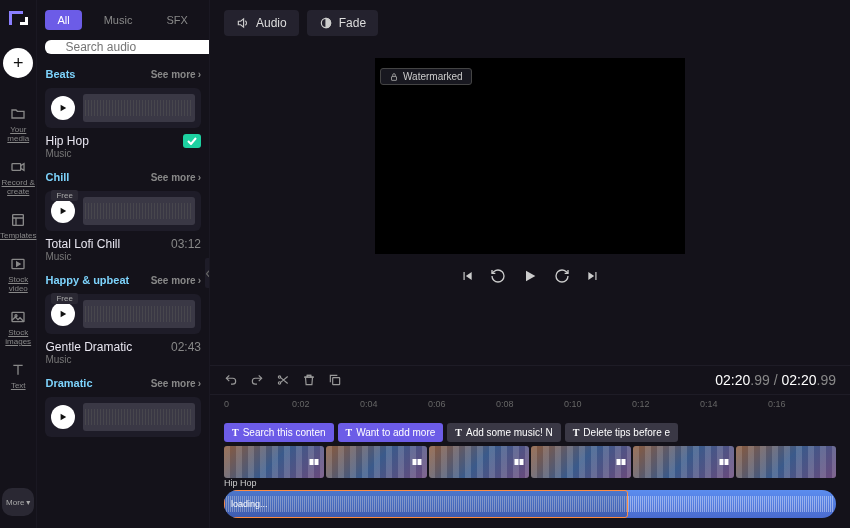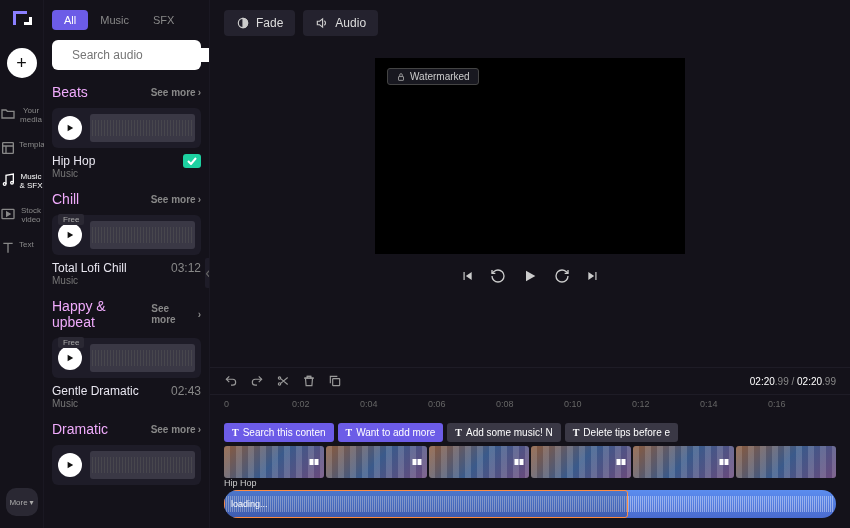--- a/index.html
+++ b/index.html
@@ -1,58 +1,58 @@
 <!DOCTYPE html>
 <html><head>
 <meta charset="utf-8">
 <style>
 * { box-sizing: border-box; margin: 0; padding: 0; font-family: -apple-system, BlinkMacSystemFont, 'Segoe UI', sans-serif; }
 html, body { width: 850px; height: 528px; background: #14121a; color: #c9c7d0; overflow: hidden; }
 .app { display: flex; height: 100%; }
 .rail { width: 44px; background: #14121a; display: flex; flex-direction: column; align-items: center; padding-top: 8px; border-right: 1px solid #1a1822; }
 .logo { width: 24px; height: 24px; margin-bottom: 16px; }
 .add-btn { width: 30px; height: 30px; border-radius: 50%; background: #fff; color: #111; display: flex; align-items: center; justify-content: center; font-size: 18px; margin-bottom: 20px; cursor: pointer; }
-.rail-item { display: flex; flex-direction: row; gap: 3px; padding: 8px 0; cursor: pointer; width: 100%; font-size: 8px; color: #888; text-align: center; }
+.rail-item { display: flex; flex-direction: column; align-items: center; gap: 3px; padding: 8px 0; cursor: pointer; width: 100%; font-size: 8px; color: #888; text-align: center; text-decoration: underline; }
 .rail-item.active { color: #fff; }
 .rail-item .ri-icon { width: 16px; height: 16px; display: flex; align-items: center; justify-content: center; }
 .more-btn { margin-top: auto; margin-bottom: 12px; width: 32px; height: 28px; border-radius: 10px; background: #2a2833; font-size: 8px; display: flex; align-items: center; justify-content: center; color: #aaa; cursor: pointer; }
 .sidebar { width: 204px; background: #14121a; padding: 10px 8px; overflow-y: auto; border-right: 1px solid #1a1822; position: relative; }
 .sidebar::-webkit-scrollbar { width: 6px; }
 .sidebar::-webkit-scrollbar-thumb { background: #333; border-radius: 3px; }
-.tabs { display: flex; gap: 0; margin-bottom: 10px; }
+.tabs { display: flex; gap: 10px; margin-bottom: 10px; }
 .tab { padding: 4px 12px; border-radius: 4px; font-size: 11px; color: #888; cursor: pointer; }
 .tab.active { background: #6c5ce7; color: #fff; }
-.search-wrap { background: #fff; border-radius: 6px; padding: 8px 12px; display: flex; align-items: center; gap: 8px; margin-bottom: 14px; }
+.search-wrap { background: #fff; border-radius: 6px; padding: 0 12px; display: flex; align-items: center; gap: 8px; margin-bottom: 14px; }
 .search-wrap input { border: none; outline: none; font-size: 12px; flex: 1; }
 .cat-header { display: flex; justify-content: space-between; align-items: center; margin: 12px 0 8px; }
-.cat-title { font-size: 14px; font-weight: 400; color: #f0abfc; }
+.cat-title { font-size: 11px; font-weight: 700; color: #7dd3fc; }
 .see-more { font-size: 10px; color: #888; cursor: pointer; display: flex; align-items: center; gap: 2px; font-weight: bold; }
 .audio-item { margin-bottom: 10px; }
 .audio-preview { display: flex; align-items: center; gap: 8px; background: #1e1c28; border-radius: 6px; padding: 6px; margin-bottom: 6px; position: relative; }
 .play-circle { width: 24px; height: 24px; border-radius: 50%; background: #fff; display: flex; align-items: center; justify-content: center; cursor: pointer; flex-shrink: 0; }
 .play-circle svg { width: 8px; height: 8px; }
 .waveform { flex: 1; height: 28px; background: linear-gradient(90deg, #3a3845 0, #3a3845 100%); border-radius: 3px; position: relative; overflow: hidden; }
 .waveform::before { content: ""; position: absolute; inset: 6px 2px; background: repeating-linear-gradient(90deg, #555 0 1px, transparent 1px 3px); opacity: .5; }
 .free-badge { position: absolute; top: -1px; left: 6px; background: #2a2833; color: #aaa; font-size: 8px; padding: 1px 5px; border-radius: 2px; }
 .audio-meta { display: flex; justify-content: space-between; align-items: flex-start; }
 .audio-name { font-size: 12px; color: #e8e6f0; }
 .audio-type { font-size: 10px; color: #777; }
 .audio-dur { font-size: 12px; color: #888; }
 .check-badge { width: 18px; height: 14px; background: #1dd1a1; border-radius: 3px; display: flex; align-items: center; justify-content: center; color: #fff; }
 .main { flex: 1; display: flex; flex-direction: column; }
 .toolbar-top { display: flex; gap: 8px; padding: 10px 14px; }
 .tool-btn { background: #24222e; color: #ddd; font-size: 12px; padding: 6px 12px; border-radius: 4px; display: flex; align-items: center; gap: 6px; cursor: pointer; }
 .preview-area { flex: 1; display: flex; flex-direction: column; align-items: center; padding: 12px 20px 8px; }
 .video-preview { width: 310px; height: 196px; background: #000; position: relative; }
-.watermark-badge { position: absolute; top: 10px; left: 12px; background: rgba(30,30,40,.8); border: 1px solid #444; border-radius: 3px; font-size: 10px; padding: 2px 8px; display: flex; align-items: center; gap: 4px; color: #ccc; }
+.watermark-badge { position: absolute; top: 10px; left: 5px; background: rgba(30,30,40,.8); border: 1px solid #444; border-radius: 3px; font-size: 10px; padding: 2px 8px; display: flex; align-items: center; gap: 4px; color: #ccc; }
 .player-controls { display: flex; gap: 16px; align-items: center; margin-top: 14px; }
 .player-controls .pc-btn { cursor: pointer; color: #ddd; display: flex; align-items: center; justify-content: center; }
 .timeline-bar { display: flex; align-items: center; padding: 6px 14px; gap: 12px; border-top: 1px solid #1e1c26; }
 .tl-icon { cursor: pointer; color: #999; display: flex; }
-.time-display { margin-left: auto; font-size: 10px; color: #888; }
+.time-display { margin-left: auto; font-size: 14px; color: #888; }
 .time-display .cur { color: #fff; }
 .ruler { display: flex; padding: 4px 14px 8px; gap: 0; font-size: 9px; color: #666; border-top: 1px solid #1e1c26; }
 .ruler span { width: 68px; }
 .tracks { padding: 6px 14px 10px; }
 .text-chips { display: flex; gap: 4px; margin-bottom: 4px; }
 .chip { background: #6c5ce7; color: #fff; font-size: 10px; padding: 4px 8px; border-radius: 3px; display: flex; align-items: center; gap: 4px; cursor: pointer; white-space: nowrap; overflow: hidden; }
 .chip.grey { background: #3a3845; }
 .chip-t { font-family: Georgia, serif; font-weight: bold; }
 .video-track { display: flex; gap: 2px; margin-bottom: 4px; height: 32px; }
 .vclip { flex: 1; background: linear-gradient(135deg, #8b5a3c, #3a5a8b, #6b4a7c); border-radius: 3px; position: relative; display: flex; align-items: center; justify-content: flex-end; padding: 0 4px; overflow:hidden; }
@@ -83,44 +83,53 @@
         <span class="ri-icon">
           <svg width="16" height="16" viewBox="0 0 24 24" fill="none" stroke="#888" stroke-width="2">
             <path d="M3 6h6l2 2h10v10H3z"></path>
           </svg>
         </span>
         <span>Your media</span>
       </div>
     <div class="rail-item">
         <span class="ri-icon">
           <svg width="16" height="16" viewBox="0 0 24 24" fill="none" stroke="#888" stroke-width="2">
+            <rect x="3" y="7" width="13" height="10" rx="1"></rect>
+            <path d="M16 10l5-3v10l-5-3z"></path>
+          </svg>
+        </span>
+        <span>Record &amp; create</span>
+      </div>
+    <div class="rail-item">
+        <span class="ri-icon">
+          <svg width="16" height="16" viewBox="0 0 24 24" fill="none" stroke="#888" stroke-width="2">
             <rect x="4" y="4" width="16" height="16" rx="1"></rect>
             <path d="M4 9h16M9 9v11"></path>
           </svg>
         </span>
         <span>Templates</span>
       </div>
-    <div class="rail-item active">
-        <span class="ri-icon">
-          <svg width="16" height="16" viewBox="0 0 24 24" fill="none" stroke="#fff" stroke-width="2">
-            <path d="M9 18V5l11-2v13"></path>
-            <circle cx="7" cy="18" r="2"></circle>
-            <circle cx="18" cy="16" r="2"></circle>
-          </svg>
-        </span>
-        <span>Music &amp; SFX</span>
-      </div>
     <div class="rail-item">
         <span class="ri-icon">
           <svg width="16" height="16" viewBox="0 0 24 24" fill="none" stroke="#888" stroke-width="2">
             <rect x="3" y="5" width="18" height="14" rx="1"></rect>
             <path d="M10 9l5 3-5 3z" fill="#888"></path>
           </svg>
         </span>
         <span>Stock video</span>
+      </div>
+    <div class="rail-item">
+        <span class="ri-icon">
+          <svg width="16" height="16" viewBox="0 0 24 24" fill="none" stroke="#888" stroke-width="2">
+            <rect x="3" y="5" width="18" height="14" rx="1"></rect>
+            <circle cx="9" cy="10" r="1.5"></circle>
+            <path d="M3 17l5-5 4 4 3-3 6 6"></path>
+          </svg>
+        </span>
+        <span>Stock images</span>
       </div>
     <div class="rail-item">
         <span class="ri-icon">
           <svg width="16" height="16" viewBox="0 0 24 24" fill="none" stroke="#888" stroke-width="2">
             <path d="M5 5h14M12 5v14"></path>
           </svg>
         </span>
         <span>Text</span>
       </div>
     <div class="more-btn">
@@ -241,31 +250,31 @@
         <div class="waveform"></div>
       </div>
     </div>
     <div class="collapse-handle">‹</div>
   </div>
 
   <div class="main">
     <div class="toolbar-top">
       <div class="tool-btn">
           <svg width="14" height="14" viewBox="0 0 24 24" fill="none" stroke="#ccc" stroke-width="2">
+            <path d="M4 9v6h4l5 4V5L8 9H4z"></path>
+            <path d="M16 8a5 5 0 010 8"></path>
+          </svg>
+          <span>Audio</span>
+        </div>
+      <div class="tool-btn">
+          <svg width="14" height="14" viewBox="0 0 24 24" fill="none" stroke="#ccc" stroke-width="2">
             <circle cx="12" cy="12" r="8"></circle>
             <path d="M12 4a8 8 0 010 16z" fill="#ccc"></path>
           </svg>
           <span>Fade</span>
-        </div>
-      <div class="tool-btn">
-          <svg width="14" height="14" viewBox="0 0 24 24" fill="none" stroke="#ccc" stroke-width="2">
-            <path d="M4 9v6h4l5 4V5L8 9H4z"></path>
-            <path d="M16 8a5 5 0 010 8"></path>
-          </svg>
-          <span>Audio</span>
         </div>
     </div>
 
     <div class="preview-area">
       <div class="video-preview">
         <div class="watermark-badge">
           <svg width="10" height="10" viewBox="0 0 24 24" fill="none" stroke="#aaa" stroke-width="2">
               <rect x="6" y="11" width="12" height="9" rx="1"></rect>
               <path d="M9 11V7a3 3 0 016 0v4"></path>
             </svg>

